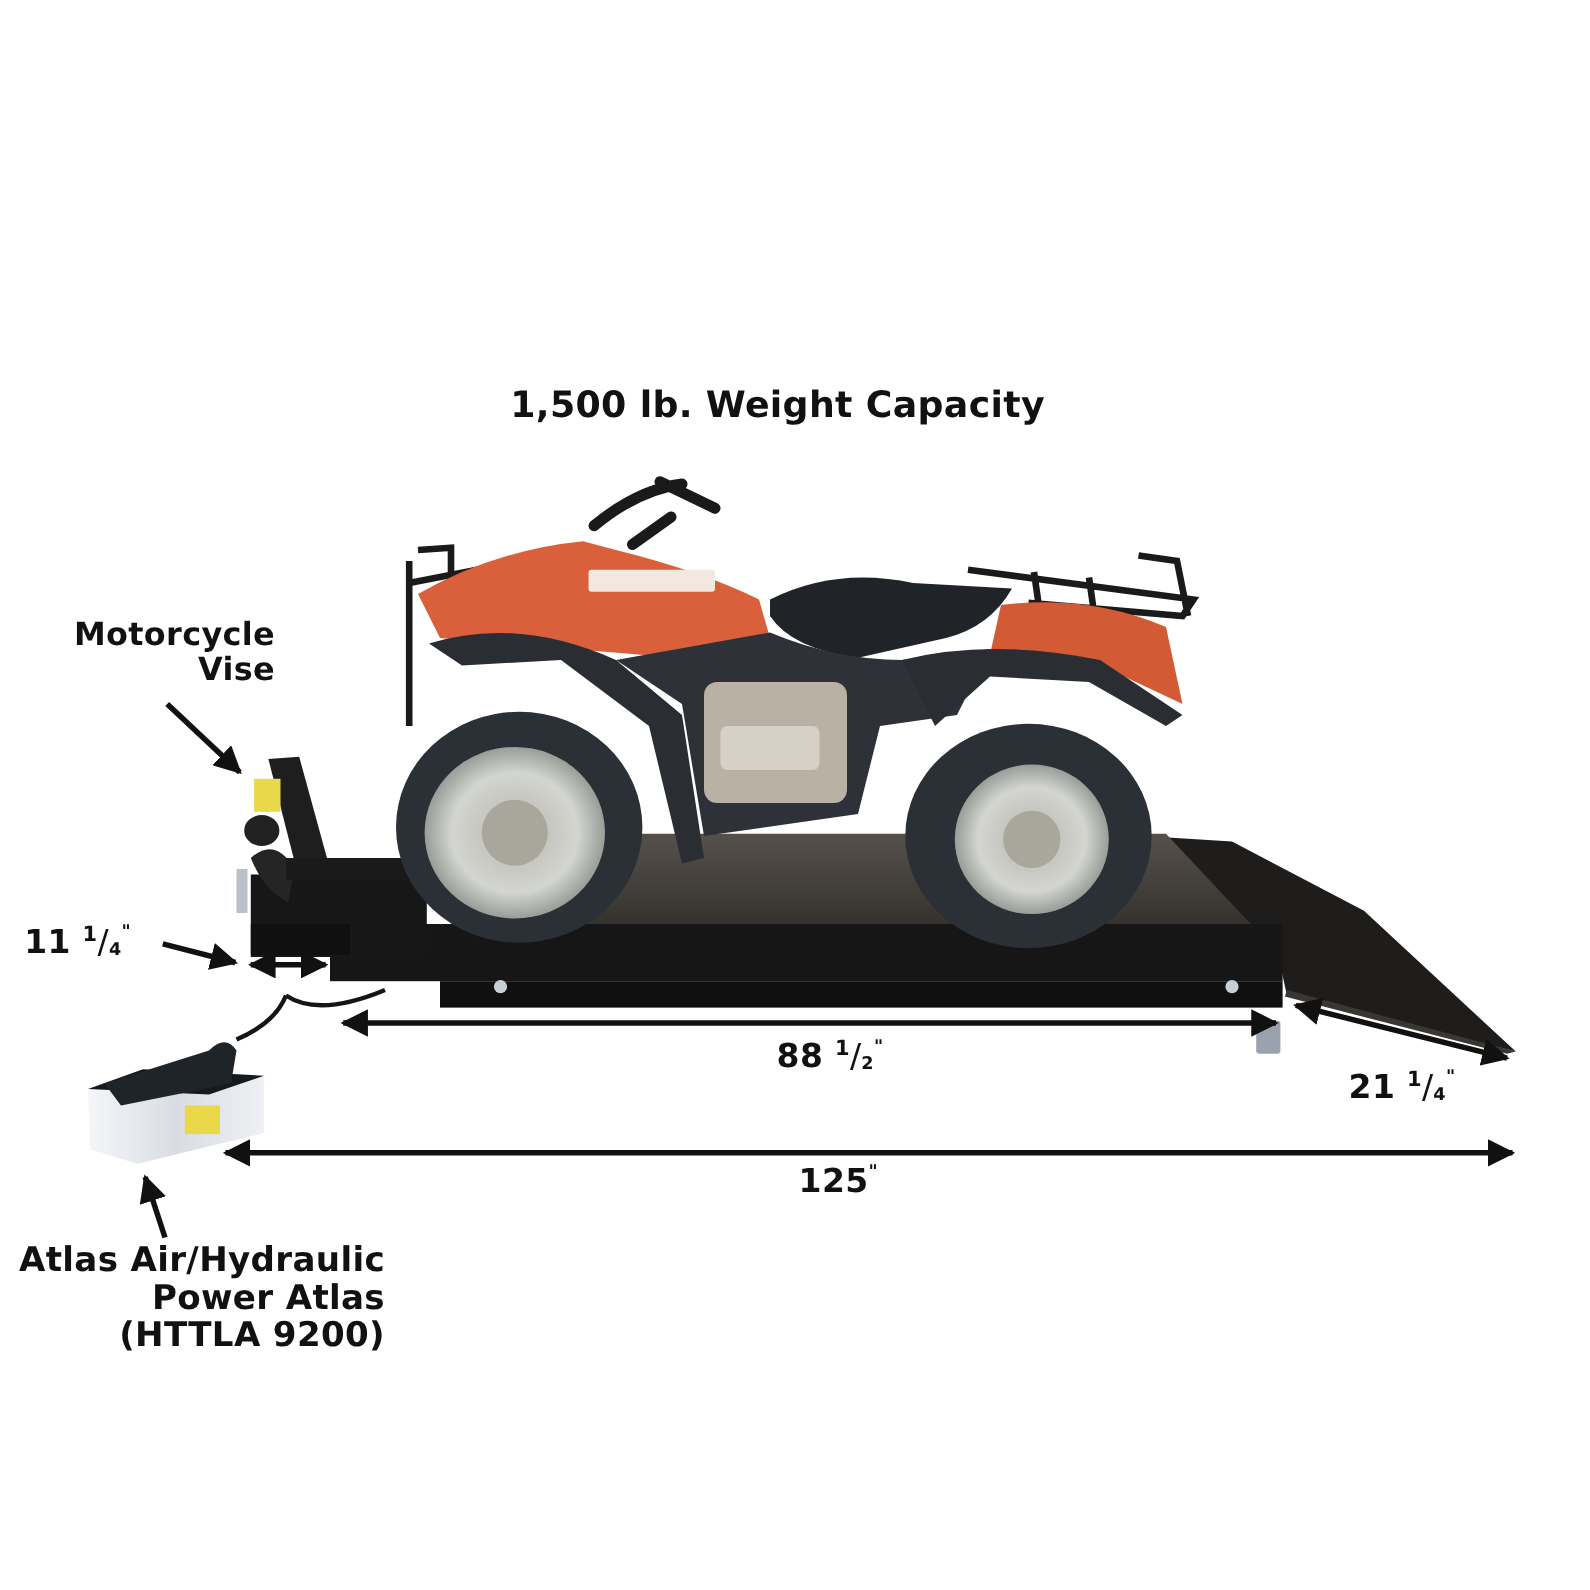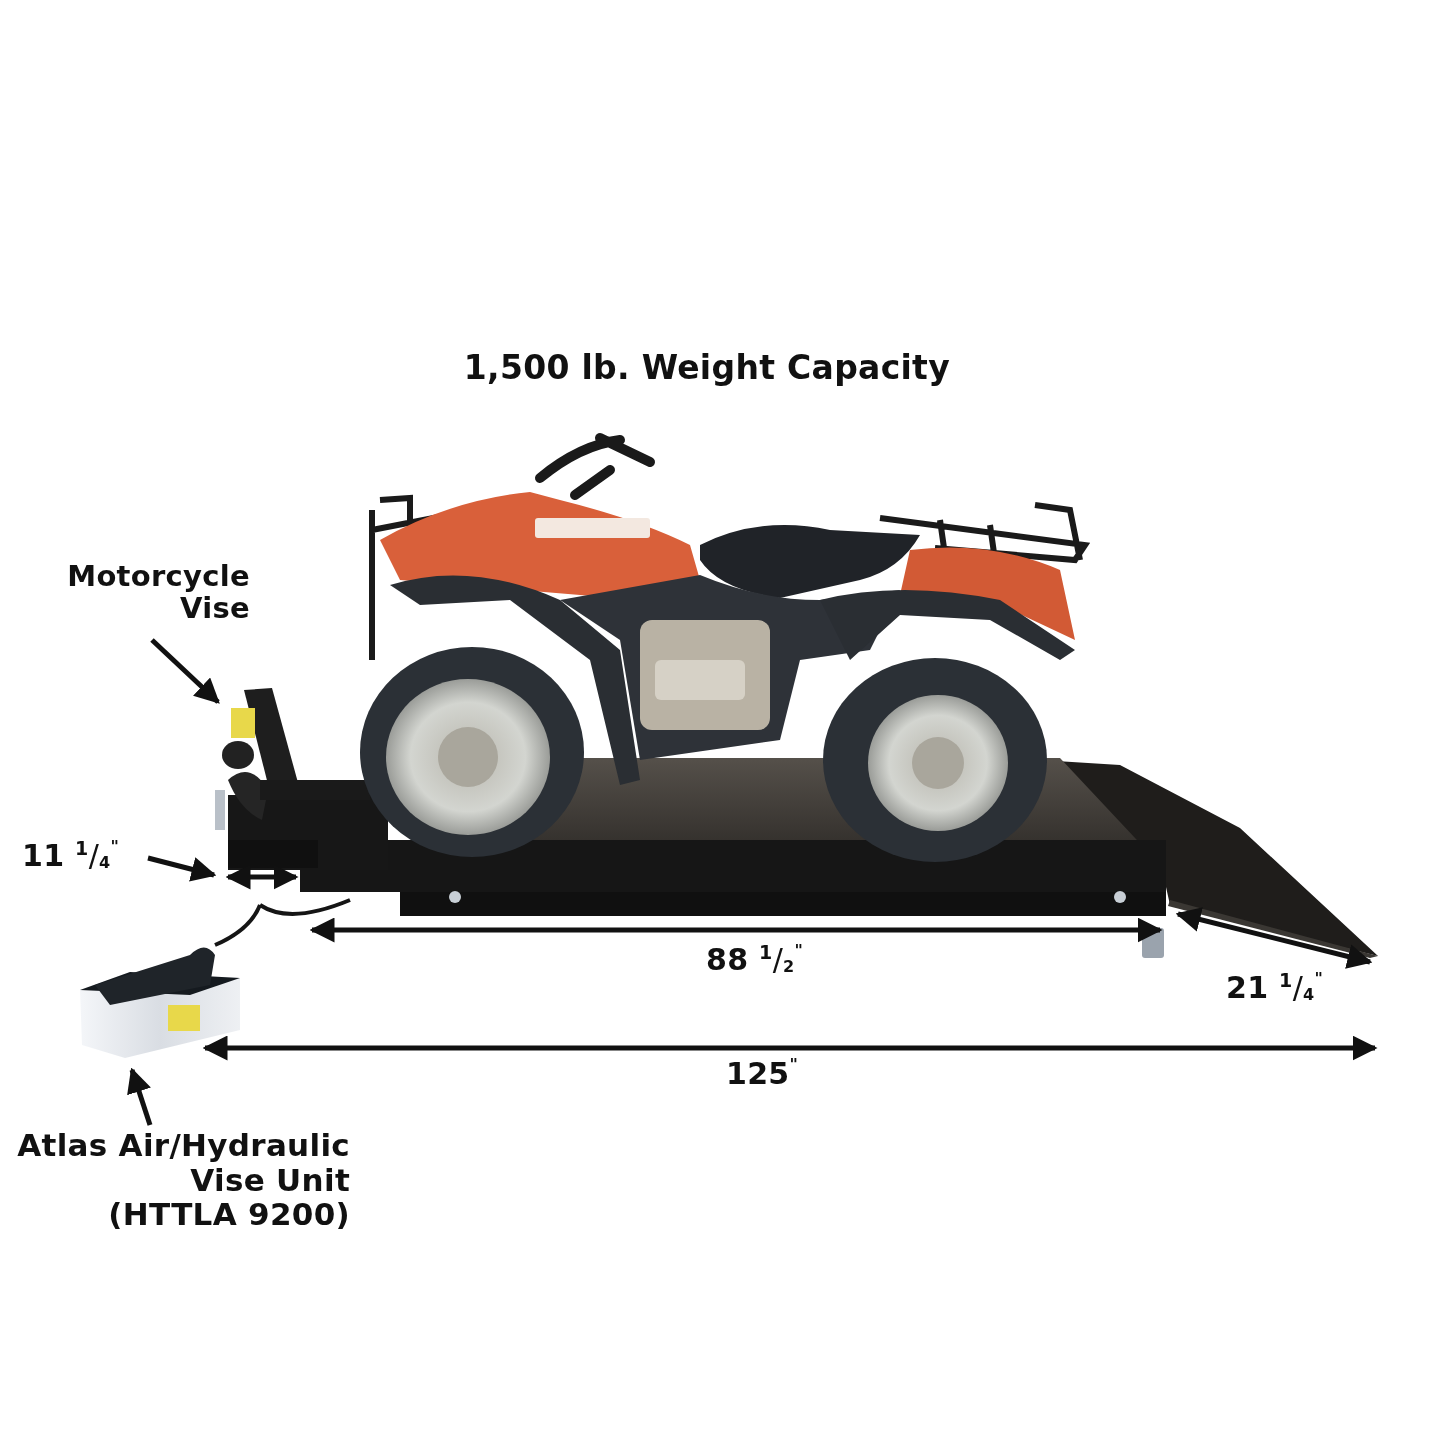--- a/index.html
+++ b/index.html
@@ -20,21 +20,21 @@
 
 <div class="label center" style="left:440px; top:350px; width:510px; font-size:33px;">1,500 lb. Weight Capacity</div>
 
 <div class="label center" style="left:30px; top:548px; width:220px; font-size:29px;margin-top:12px;">
   <div>Motorcycle</div>
   <div>Vise</div>
 </div>
 
 <div class="label center" style="left:0; top:1128px; width:350px; font-size:31px;">
   <div>Atlas Air/Hydraulic</div>
-  <div>Vise Unit</div>
+  <div>Power Atlas</div>
   <div>(HTTLA 9200)</div>
 </div>
 
 <div class="label dim" style="left:22px; top:838px;">
   <span>11</span>
   <span class="frac">1</span><span class="frac-slash">/</span><span class="frac-den">4</span><span class="frac-quote">"</span>
 </div>
 
 <div class="label dim" style="left:706px; top:942px;">
   <span>88</span>

